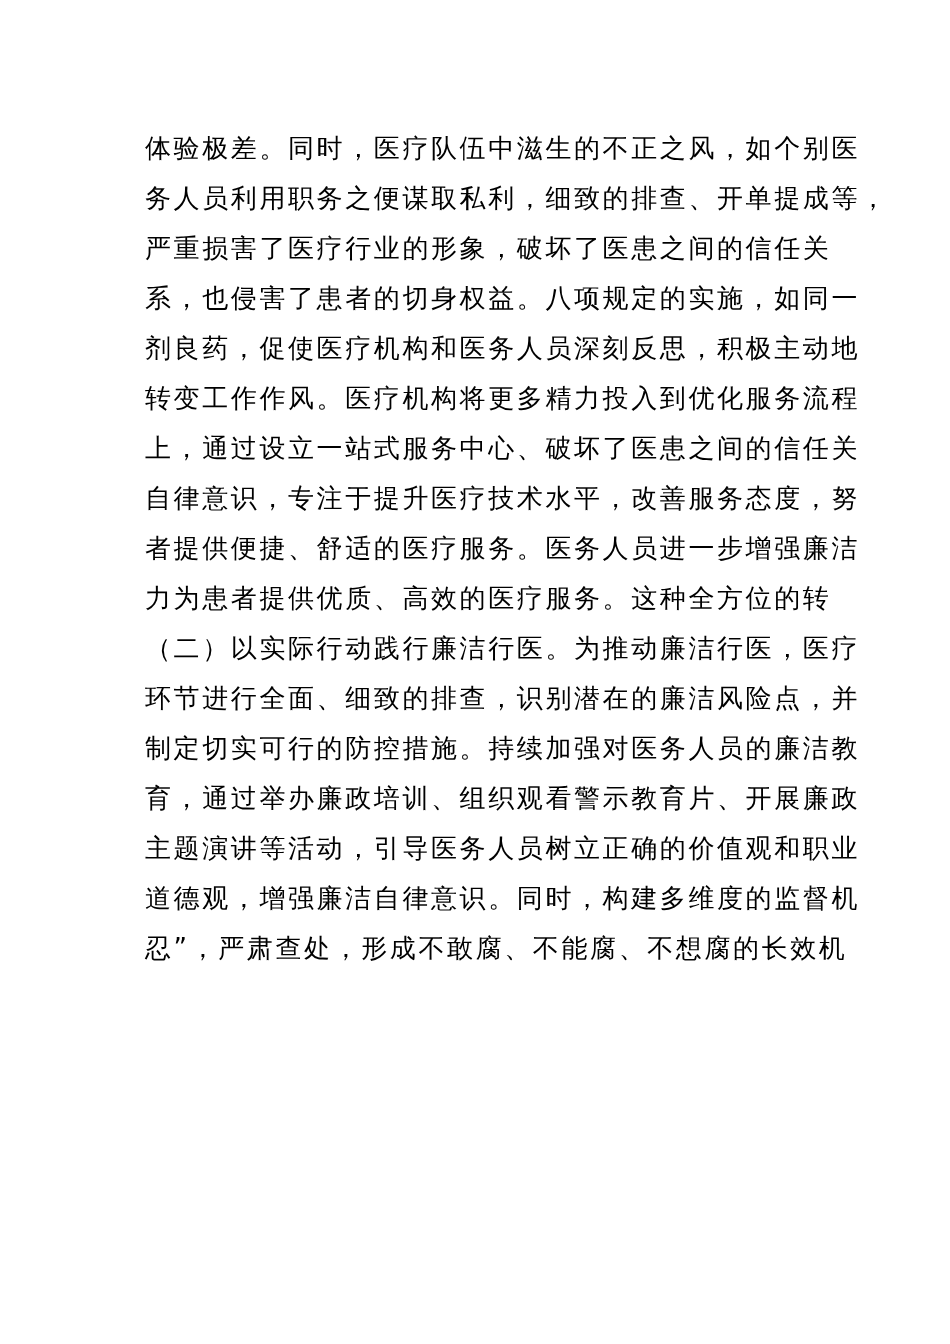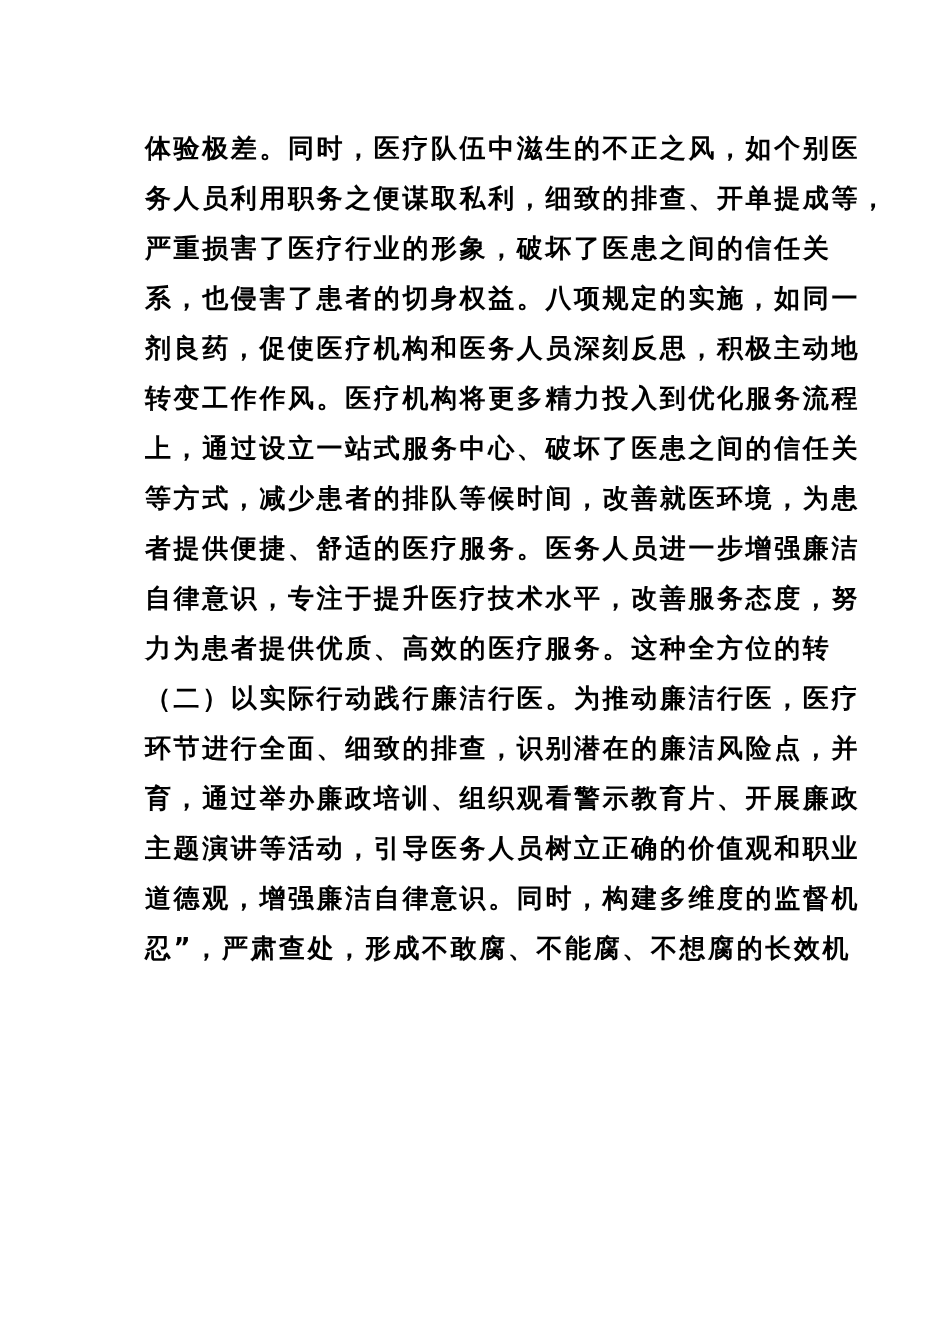--- a/index.html
+++ b/index.html
@@ -13,21 +13,20 @@
       position: relative;
       overflow: hidden;
     }
     .page {
       position: absolute;
       left: 0;
       top: 0;
       width: 894px;
       height: 1344px;
       background: #ffffff;
-      font-weight: bold;
     }
     .text-block {
       position: absolute;
       left: 145px;
       top: 128px;
       width: 660px;
       color: #000000;
       font-family: "DejaVu Sans", "Liberation Sans", sans-serif;
       font-size: 26px;
     }
@@ -44,24 +43,24 @@
 
 <div class="page">
   <div class="text-block">
     <span class="line">体验极差。同时，医疗队伍中滋生的不正之风，如个别医</span>
     <span class="line">务人员利用职务之便谋取私利，细致的排查、开单提成等，</span>
     <span class="line">严重损害了医疗行业的形象，破坏了医患之间的信任关</span>
     <span class="line">系，也侵害了患者的切身权益。八项规定的实施，如同一</span>
     <span class="line">剂良药，促使医疗机构和医务人员深刻反思，积极主动地</span>
     <span class="line">转变工作作风。医疗机构将更多精力投入到优化服务流程</span>
     <span class="line">上，通过设立一站式服务中心、破坏了医患之间的信任关</span>
-    <span class="line">等方式，减少患者的排队等候时间，改善就医环境，为患</span>
+    <span class="line">自律意识，专注于提升医疗技术水平，改善服务态度，努</span>
     <span class="line">者提供便捷、舒适的医疗服务。医务人员进一步增强廉洁</span>
-    <span class="line">自律意识，专注于提升医疗技术水平，改善服务态度，努</span>
     <span class="line">力为患者提供优质、高效的医疗服务。这种全方位的转</span>
     <span class="line">（二）以实际行动践行廉洁行医。为推动廉洁行医，医疗</span>
     <span class="line">环节进行全面、细致的排查，识别潜在的廉洁风险点，并</span>
+    <span class="line">制定切实可行的防控措施。持续加强对医务人员的廉洁教</span>
     <span class="line">育，通过举办廉政培训、组织观看警示教育片、开展廉政</span>
     <span class="line">主题演讲等活动，引导医务人员树立正确的价值观和职业</span>
     <span class="line">道德观，增强廉洁自律意识。同时，构建多维度的监督机</span>
     <span class="line">忍”，严肃查处，形成不敢腐、不能腐、不想腐的长效机</span>
   </div>
 </div>
 
 </body></html>

